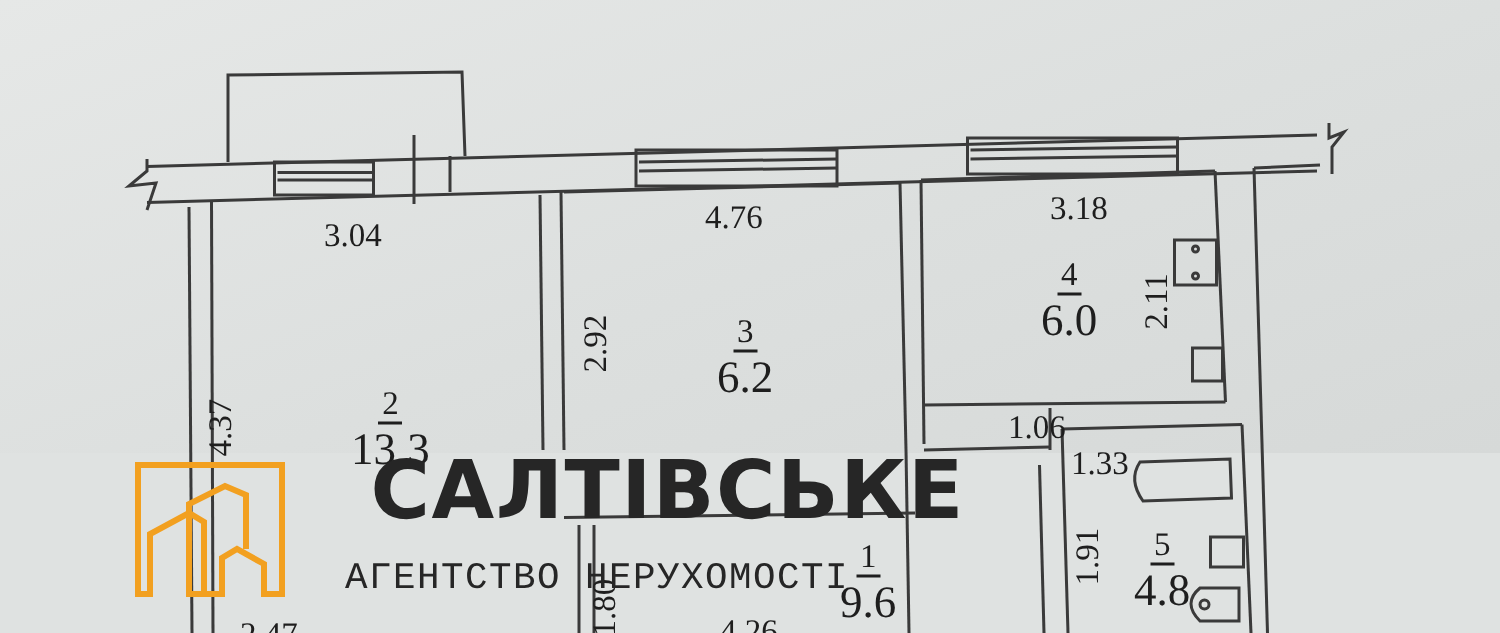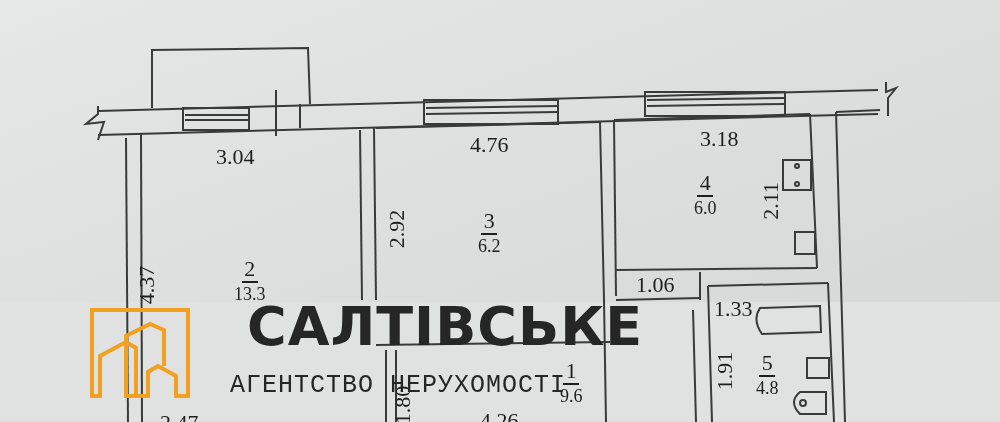--- a/index.html
+++ b/index.html
@@ -3,21 +3,21 @@
 <meta charset="utf-8">
 <style>
   html, body { margin:0; padding:0; }
   body { width:1000px; height:422px; overflow:hidden; background:#dfe2e1; font-family:"Liberation Serif", serif; }
   .stage { position:relative; width:1000px; height:302px; background:linear-gradient(160deg,#e6e8e7 0%,#dcdfde 55%,#d6d9d8 100%); }
   svg.plan { position:absolute; left:0; top:0; }
   .dim { position:absolute; font-family:"Liberation Serif", serif; font-size:22px; color:#1e1e1e; line-height:1; white-space:nowrap; }
   .vert { transform:rotate(-90deg); transform-origin:center center; }
   .room { position:absolute; text-align:center; font-family:"Liberation Serif", serif; color:#1e1e1e; line-height:1; }
   .room .num { display:block; font-size:22px; border-bottom:2px solid #1e1e1e; width:16px; margin:0 auto 2px auto; padding-bottom:1px; }
-  .room .area { display:block; font-size:18px; }
+  .room .area { display:block; font-size:30px; }
   .logo { position:absolute; left:90px; top:308px; width:100px; height:96px; }
   .brand-title { position:absolute; left:228px; top:300px; font-family:"DejaVu Sans", sans-serif; font-weight:bold; font-size:54px; letter-spacing:1px; color:#262626; line-height:1;margin-left:19px; }
   .brand-sub { position:absolute; left:230px; top:373px; font-family:Liberation Mono, monospace; font-size:25px; letter-spacing:1px; color:#262626; line-height:1; }
 </style>
 </head>
 <body>
 
 <div class="stage">
 
   <svg class="plan" width="1000" height="422" viewBox="0 0 1000 422">
@@ -91,21 +91,21 @@
       <line x1="693" y1="310" x2="696" y2="422"></line>
     </g>
   </svg>
 
   <div class="dim" style="left:216px;top:146px;">3.04</div>
   <div class="dim vert" style="left:128px;top:274px;">4.37</div>
   <div class="dim" style="left:470px;top:134px;">4.76</div>
   <div class="dim vert" style="left:378px;top:218px;">2.92</div>
   <div class="dim" style="left:700px;top:128px;">3.18</div>
   <div class="dim vert" style="left:752px;top:190px;">2.11</div>
-  <div class="dim" style="left:636px;top:274px;">1.06</div>
+  <div class="dim" style="left:672px;top:274px;">1.06</div>
   <div class="dim" style="left:714px;top:298px;">1.33</div>
   <div class="dim vert" style="left:706px;top:360px;">1.91</div>
   <div class="dim" style="left:480px;top:410px;">4.26</div>
   <div class="dim vert" style="left:384px;top:394px;">1.80</div>
   <div class="dim" style="left:160px;top:412px;">2.47</div>
 
   <div class="room" style="left:234px;top:258px;">
     <span class="num">2</span>
     <span class="area">13.3</span>
   </div>

